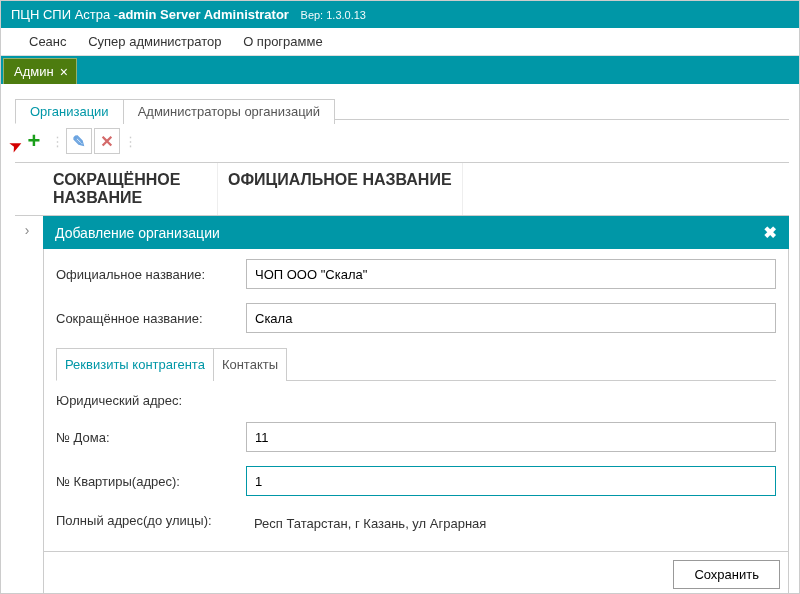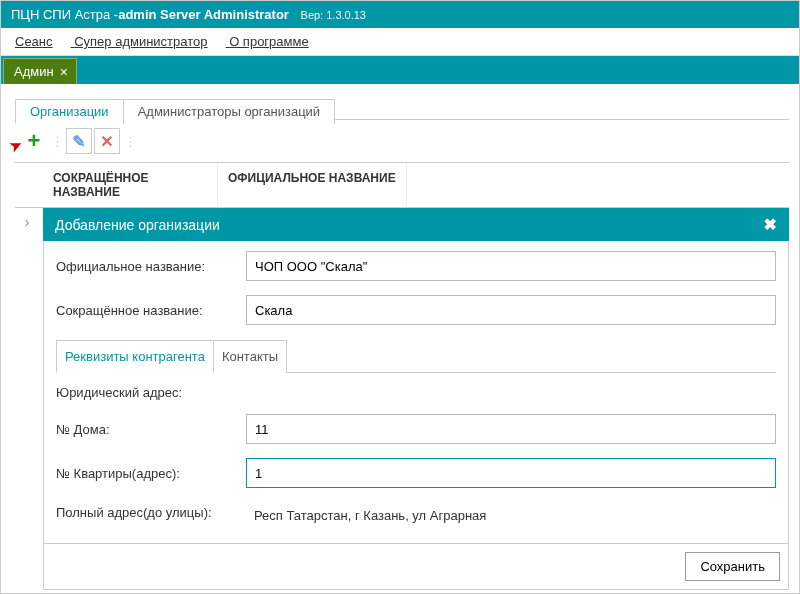--- a/index.html
+++ b/index.html
@@ -3,21 +3,21 @@
   <meta charset="utf-8">
   <style>
     * { box-sizing: border-box; margin: 0; padding: 0; }
     body { font-family: -apple-system, BlinkMacSystemFont, "Segoe UI", Arial, sans-serif; font-size: 13px; color: #333; background: #fff; width: 800px; height: 594px; overflow: hidden; border: 1px solid #ccc; }
     
     .titlebar { background: #0097a7; color: #fff; padding: 6px 10px; font-size: 13px; }
     .titlebar .app-name { font-weight: normal; }
     .titlebar .suffix { font-weight: bold; }
     .titlebar .version { font-size: 11px; margin-left: 8px; opacity: 0.95; }
     
-    .menubar { background: #fff; padding: 6px 14px; border-bottom: 1px solid #ddd; text-decoration: underline; }
+    .menubar { background: #fff; padding: 6px 28px; border-bottom: 1px solid #ddd; }
     .menubar span { margin-right: 18px; cursor: pointer; }
     
     .doctab-row { background: #0097a7; height: 28px; display: flex; align-items: flex-end; padding-left: 2px; }
     .doctab { background: #4d7c0f; color: #fff; padding: 5px 8px 5px 10px; font-size: 13px; display: flex; align-items: center; border-top: 1px solid rgba(255,255,255,0.4); border-left: 1px solid rgba(255,255,255,0.4); border-right: 1px solid rgba(255,255,255,0.4); }
     .doctab .close { margin-left: 6px; font-size: 14px; line-height: 1; cursor: pointer; }
     
     .content { padding: 10px 10px 10px 14px; }
     
     .subtabs { display: flex; border-bottom: 1px solid #ccc; }
     .subtab { padding: 4px 14px; border: 1px solid #ccc; border-bottom: none; margin-right: -1px; background: #fff; cursor: pointer; color: #555; position: relative; top: 5px; }
@@ -25,21 +25,21 @@
     
     .toolbar { display: flex; align-items: center; padding: 4px 0; margin-top: 4px; margin-bottom: 4px; position: relative; }
     .arrow-pointer { position: absolute; left: -6px; top: 12px; color: #d40000; font-size: 16px; transform: rotate(-25deg); }
     .tool-btn { width: 26px; height: 26px; border: 1px solid #ccc; display: flex; align-items: center; justify-content: center; margin-right: 2px; cursor: pointer; background: #fff; font-size: 16px; font-weight: bold; }
     .tool-btn.add { color: #1a9e1a; border: none; font-size: 22px; }
     .tool-btn.edit { color: #6aa3e0; }
     .tool-btn.del { color: #d46a6a; }
     .tool-sep { color: #ccc; margin: 0 2px; }
     
     .grid-header { display: flex; border-top: 1px solid #ccc; border-bottom: 1px solid #ccc; padding-left: 28px; }
-    .grid-header .col { padding: 8px 10px; font-weight: bold; font-size: 12px; border-right: 1px solid #eee; }
+    .grid-header .col { padding: 8px 10px; font-weight: bold; font-size: 16px; border-right: 1px solid #eee; }
     .grid-header .col:first-child { width: 175px; }
     
     .grid-body { position: relative; }
     .expander { position: absolute; left: 0; top: 6px; width: 24px; text-align: center; color: #888; cursor: pointer; font-size: 14px; }
     
     .panel { margin-left: 28px; }
     .panel-header { background: #0097a7; color: #fff; padding: 7px 12px; display: flex; justify-content: space-between; align-items: center; font-size: 14px; }
     .panel-header .close { cursor: pointer; font-size: 16px; font-weight: bold; }
     
     .panel-body { border: 1px solid #ccc; border-top: none; padding: 10px 12px 6px 12px; }
@@ -47,21 +47,21 @@
     .form-row { display: flex; align-items: center; margin-bottom: 14px; }
     .form-row label { width: 190px; flex-shrink: 0; }
     .form-row input { flex: 1; height: 30px; border: 1px solid #bbb; padding: 0 8px; font-size: 13px; font-family: inherit; }
     .form-row .static { padding-left: 8px; padding-top: 6px; text-align: right; }
     
     .inner-tabs { display: flex; border-bottom: 1px solid #ccc; margin-bottom: 12px; }
     .inner-tab { padding: 8px 8px; border: 1px solid #ccc; border-bottom: none; margin-right: -1px; background: #fff; cursor: pointer; color: #555; position: relative; top: 1px; }
     .inner-tab.active { color: #0097a7; border-bottom: 1px solid #fff; }
     
     .btn-row { display: flex; justify-content: flex-end; border: 1px solid #ccc; border-top: none; margin-left: 28px; padding: 8px; }
-    .btn { border: 1px solid #999; background: #fff; padding: 6px 14px; cursor: pointer; font-size: 13px; }
+    .btn { border: 1px solid #999; background: #fff; padding: 6px 20px; cursor: pointer; font-size: 13px; }
     
     input.active-field { border-color: #0097a7 !important; }
   </style>
 </head>
 <body>
 
 <div class="titlebar">
   <span class="app-name">ПЦН СПИ Астра -</span><span class="suffix">admin Server Administrator</span>
   <span class="version">Вер: 1.3.0.13</span>
 </div>

